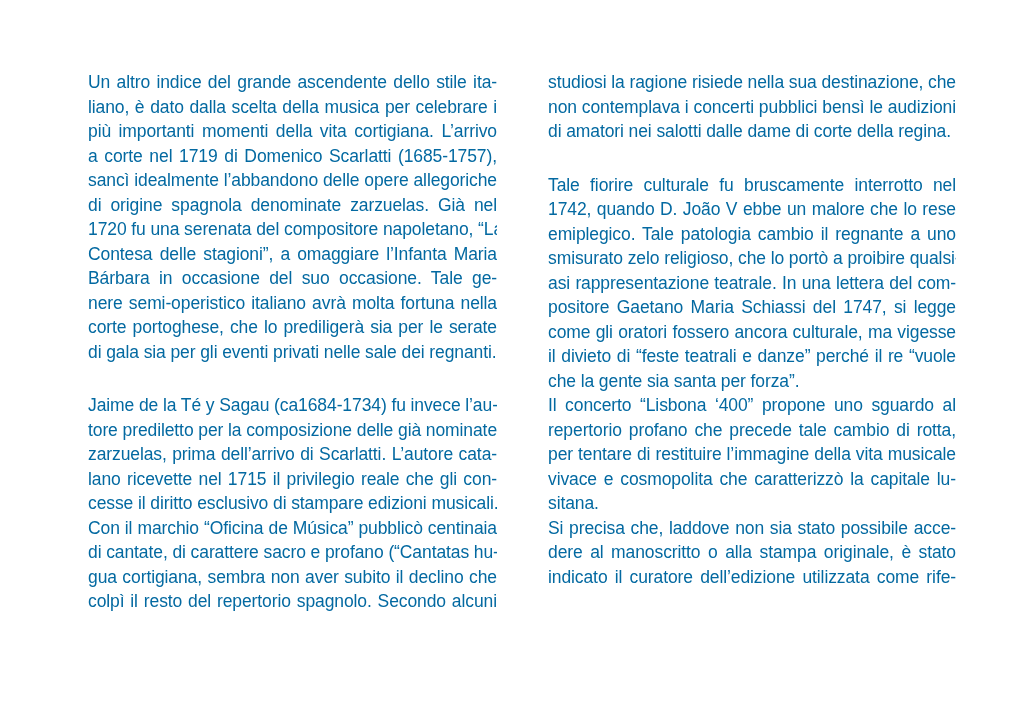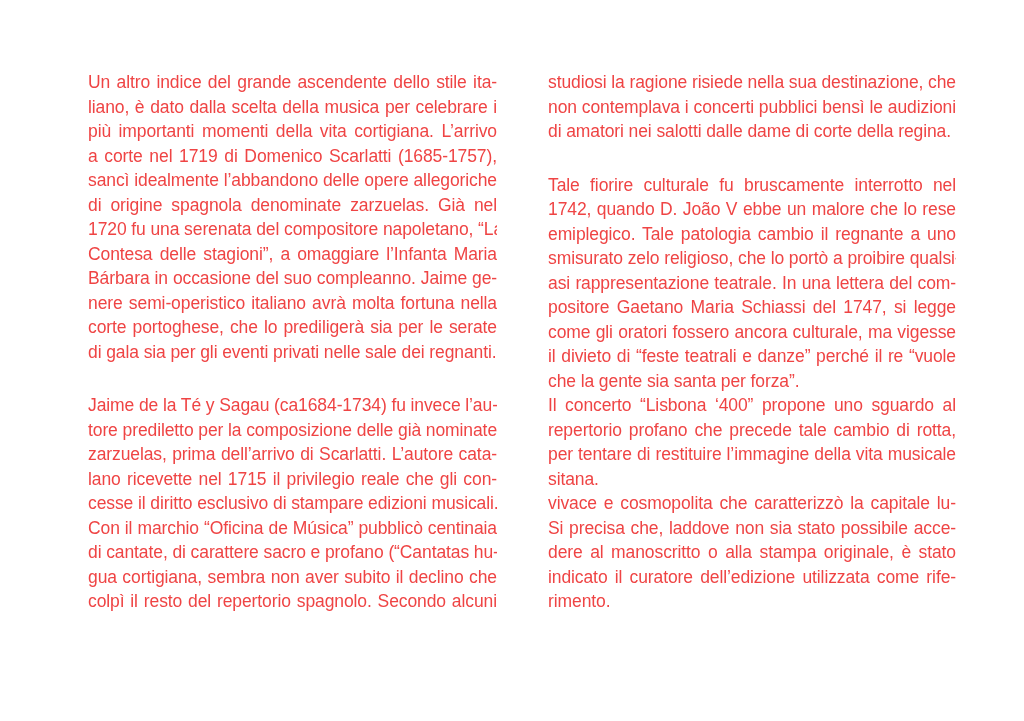--- a/index.html
+++ b/index.html
@@ -13,21 +13,21 @@
     height: 721px;
     background: #ffffff;
     overflow: hidden;
     font-family: "Liberation Sans", sans-serif;
   }
   .column {
     position: absolute;
     top: 70px;
     font-size: 17.5px;
     line-height: 24.5px;
-    color: #ef4444;
+    color: #0369a1;
     letter-spacing: -0.1px;
   }
   .column-left  { left: 88px;  width: 409px; }
   .column-right { left: 548px; width: 408px; }
   .para { margin: 0; }
   .para.gap-before { margin-top: 29px; }
   .line {
     text-align: justify;
     text-align-last: justify;
     white-space: nowrap;
@@ -44,21 +44,21 @@
   <div class="column column-left">
       <div class="para">
         <div class="line">Un altro indice del grande ascendente dello stile ita-</div>
         <div class="line">liano, è dato dalla scelta della musica per celebrare i</div>
         <div class="line">più importanti momenti della vita cortigiana. L’arrivo</div>
         <div class="line">a corte nel 1719 di Domenico Scarlatti (1685-1757),</div>
         <div class="line">sancì idealmente l’abbandono delle opere allegoriche</div>
         <div class="line">di origine spagnola denominate zarzuelas. Già nel</div>
         <div class="line">1720 fu una serenata del compositore napoletano, “La</div>
         <div class="line">Contesa delle stagioni”, a omaggiare l’Infanta Maria</div>
-        <div class="line">Bárbara in occasione del suo compleanno. Jaime ge-</div>
+        <div class="line">Bárbara in occasione del suo occasione. Tale ge-</div>
         <div class="line">nere semi-operistico italiano avrà molta fortuna nella</div>
         <div class="line">corte portoghese, che lo prediligerà sia per le serate</div>
         <div class="line last">di gala sia per gli eventi privati nelle sale dei regnanti.</div>
       </div>
       <div class="para gap-before">
         <div class="line">Jaime de la Té y Sagau (ca1684-1734) fu invece l’au-</div>
         <div class="line">tore prediletto per la composizione delle già nominate</div>
         <div class="line">zarzuelas, prima dell’arrivo di Scarlatti. L’autore cata-</div>
         <div class="line">lano ricevette nel 1715 il privilegio reale che gli con-</div>
         <div class="line">cesse il diritto esclusivo di stampare edizioni musicali.</div>
@@ -82,23 +82,22 @@
         <div class="line">asi rappresentazione teatrale. In una lettera del com-</div>
         <div class="line">positore Gaetano Maria Schiassi del 1747, si legge</div>
         <div class="line">come gli oratori fossero ancora culturale, ma vigesse</div>
         <div class="line">il divieto di “feste teatrali e danze” perché il re “vuole</div>
         <div class="line last">che la gente sia santa per forza”.</div>
       </div>
       <div class="para">
         <div class="line">Il concerto “Lisbona ‘400” propone uno sguardo al</div>
         <div class="line">repertorio profano che precede tale cambio di rotta,</div>
         <div class="line">per tentare di restituire l’immagine della vita musicale</div>
+        <div class="line">vivace e cosmopolita che caratterizzò la capitale lu-</div>
         <div class="line last">sitana.</div>
-        <div class="line">vivace e cosmopolita che caratterizzò la capitale lu-</div>
       </div>
       <div class="para">
         <div class="line">Si precisa che, laddove non sia stato possibile acce-</div>
         <div class="line">dere al manoscritto o alla stampa originale, è stato</div>
         <div class="line">indicato il curatore dell’edizione utilizzata come rife-</div>
-        <div class="line last">rimento.</div>
       </div>
     </div>
 </div>
 
 </body></html>

